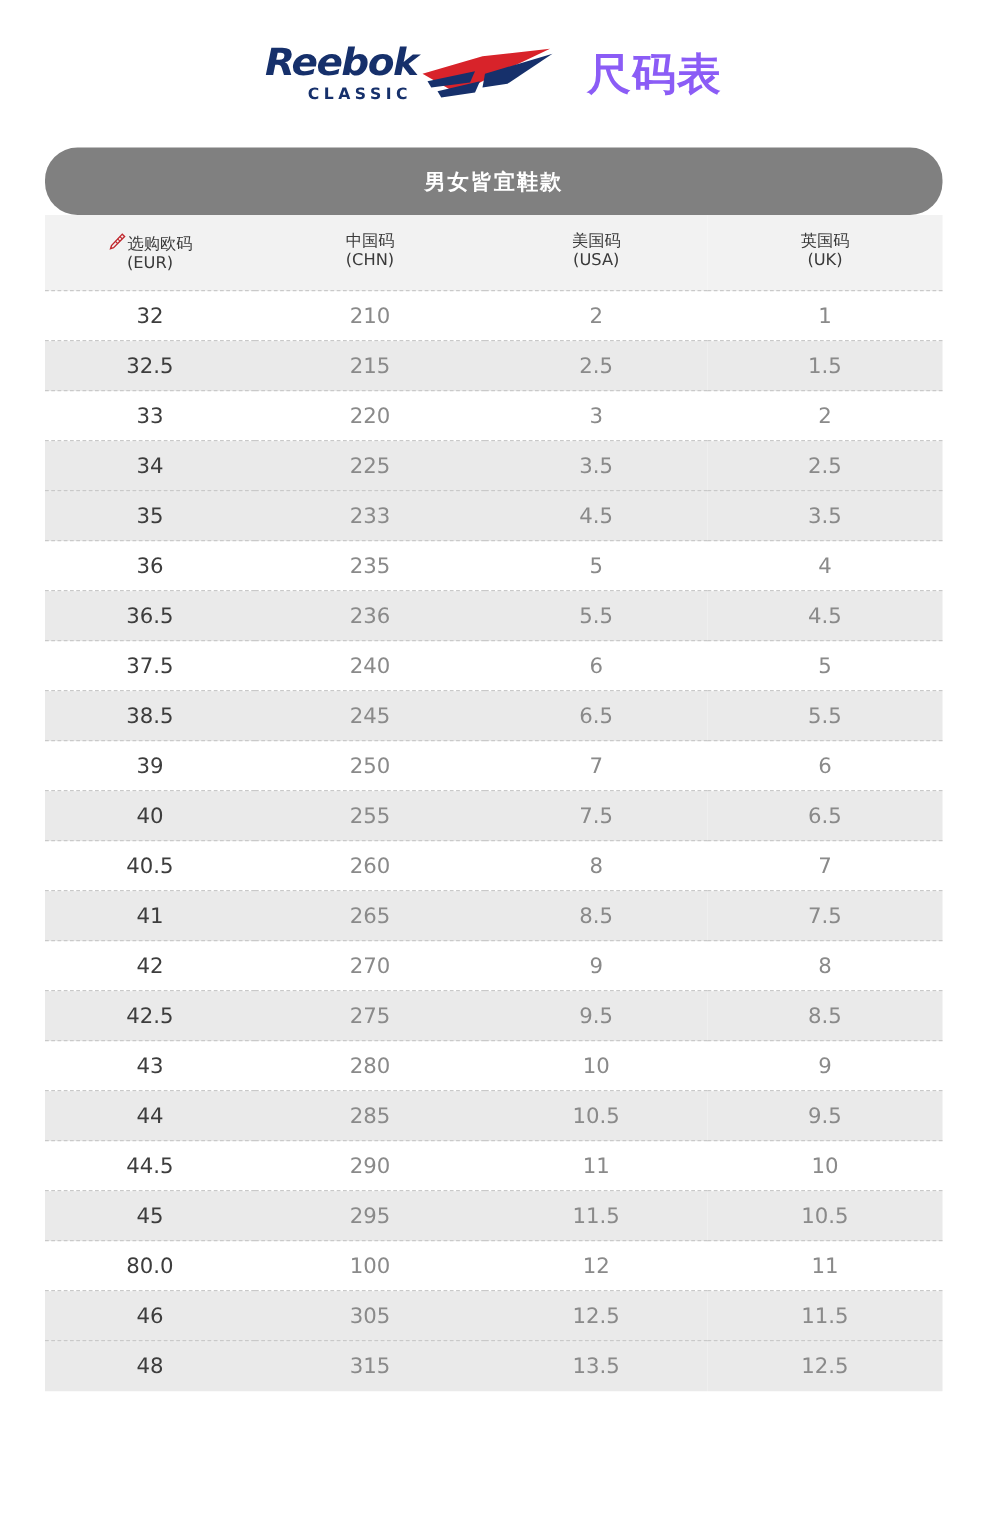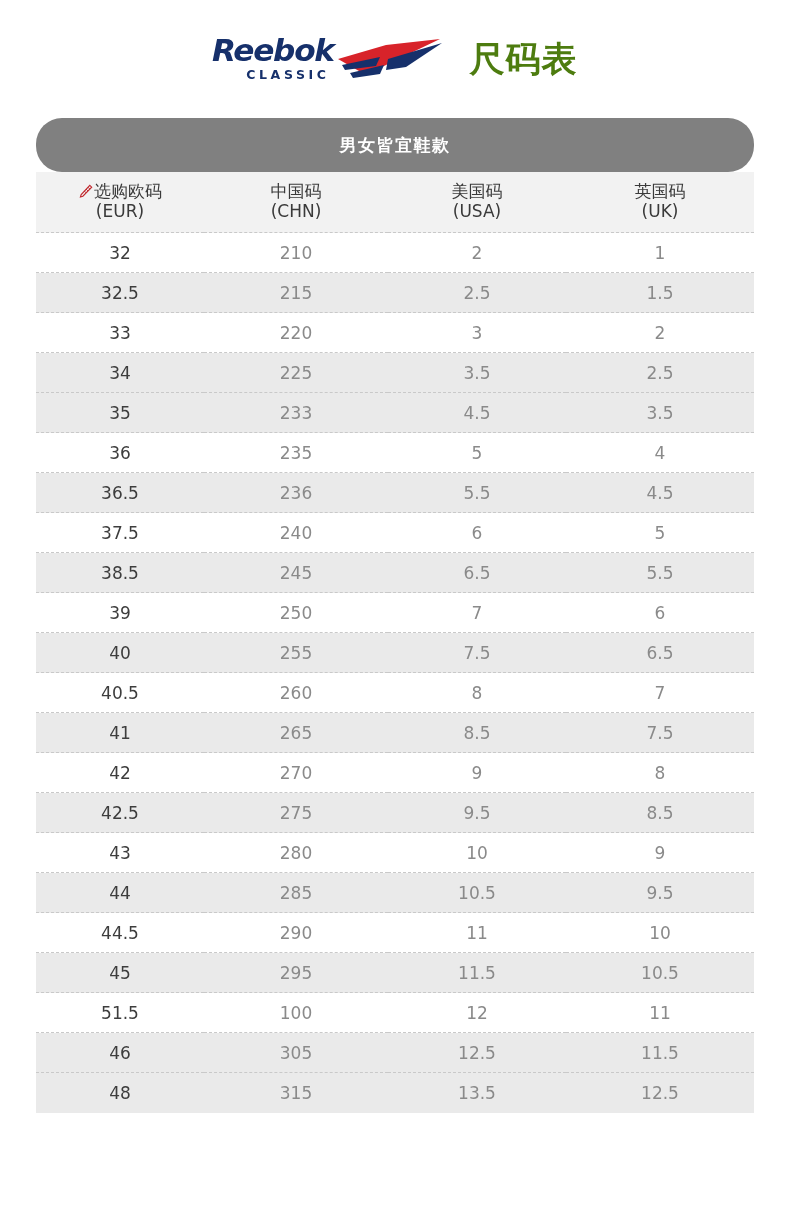--- a/index.html
+++ b/index.html
@@ -57,21 +57,21 @@
     display: block;
     width: 108px;
     height: 46px;
     margin-left: 2px;
     margin-top: 2px;
   }
   .doc-title {
     font-family: "DejaVu Sans", sans-serif;
     font-size: 35px;
     font-weight: 700;
-    color: #4d7c0f;
+    color: #8b5cf6;
     letter-spacing: 1px;
     margin-left: 12px;
     text-align: center;
   }
 
   
   .size-table {
     width: 718px;
     margin: 0 auto;
     border-collapse: collapse;
@@ -84,21 +84,21 @@
     font-size: 17px;
     font-weight: 700;
     height: 52px;
     letter-spacing: 1.5px;
     font-family: "DejaVu Sans", sans-serif;
     border-radius: 26px;
   }
   .column-head th {
     background: #f2f2f2;
     height: 60px;
-    font-size: 17px;
+    font-size: 13px;
     font-weight: 400;
     color: #3a3a3a;
     text-align: center;
     border-bottom: 1px dashed #c9c9c9;
     font-family: "DejaVu Sans", sans-serif;
     padding: 0;
   }
   .head-line1 {
     display: block;
     line-height: 1.15;
@@ -309,21 +309,21 @@
         <td class="col-other">11</td>
         <td class="col-other">10</td>
       </tr>
       <tr class="row-even">
         <td class="col-eur">45</td>
         <td class="col-other">295</td>
         <td class="col-other">11.5</td>
         <td class="col-other">10.5</td>
       </tr>
       <tr class="row-odd">
-        <td class="col-eur">51.5</td>
+        <td class="col-eur">80.0</td>
         <td class="col-other">100</td>
         <td class="col-other">12</td>
         <td class="col-other">11</td>
       </tr>
       <tr class="row-even">
         <td class="col-eur">46</td>
         <td class="col-other">305</td>
         <td class="col-other">12.5</td>
         <td class="col-other">11.5</td>
       </tr>

